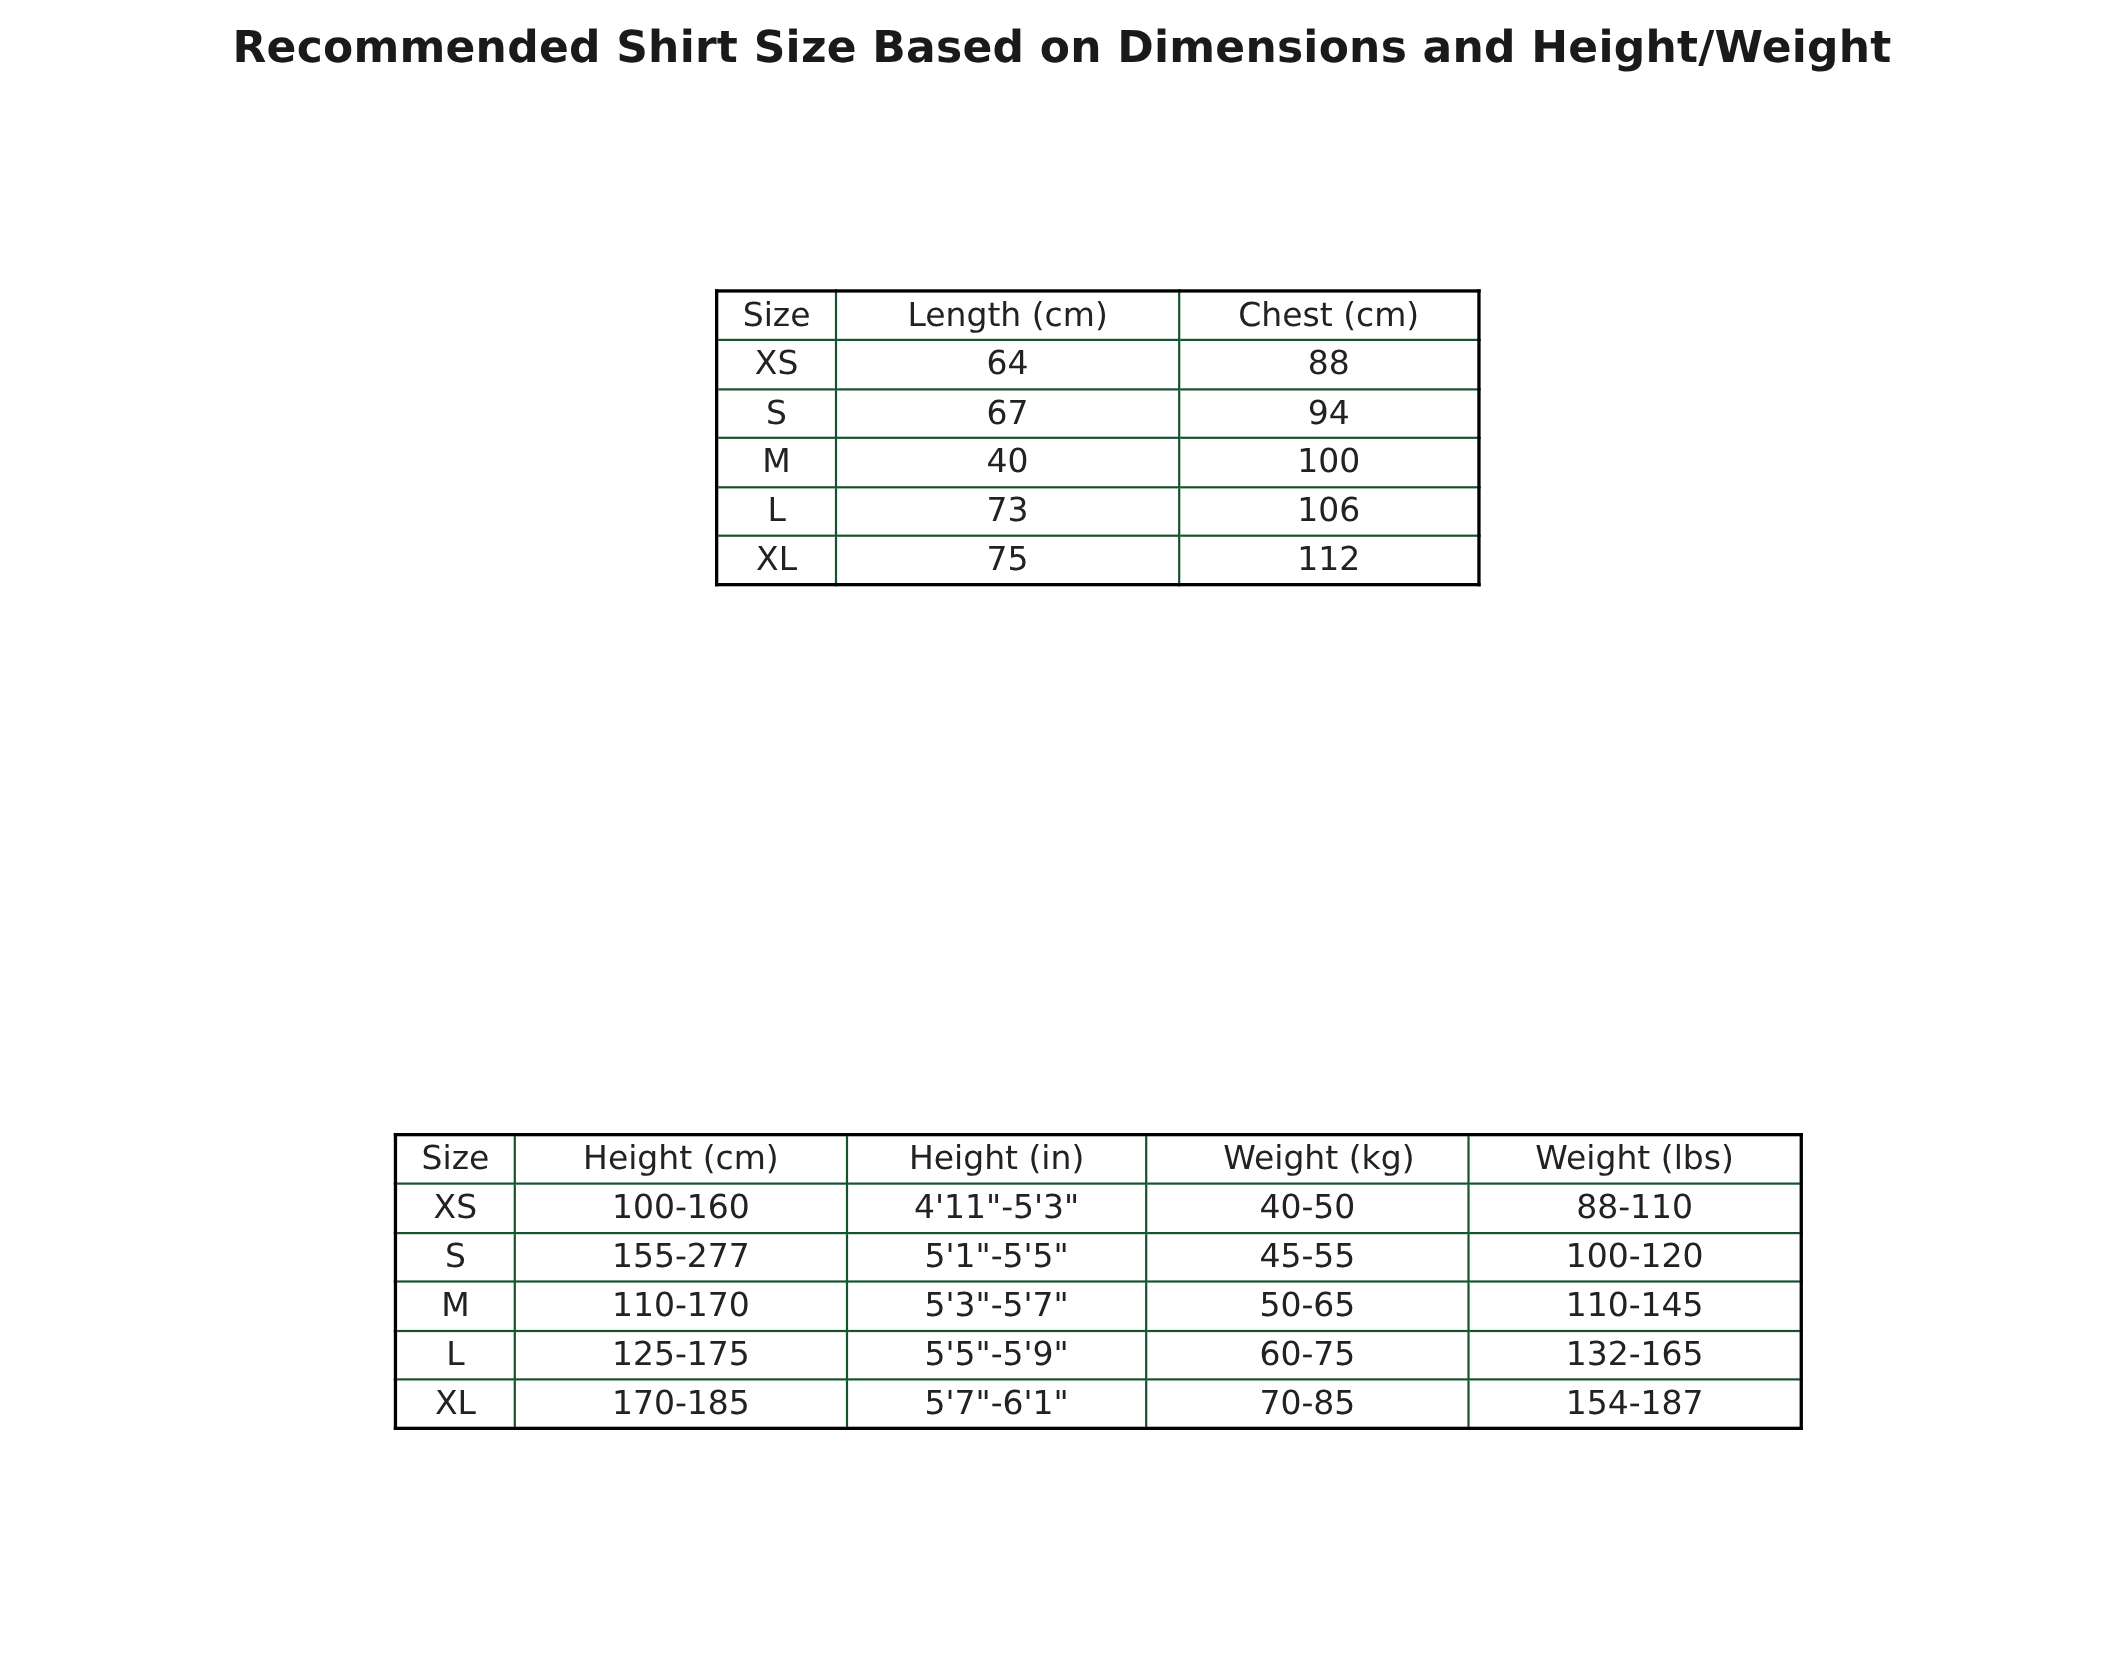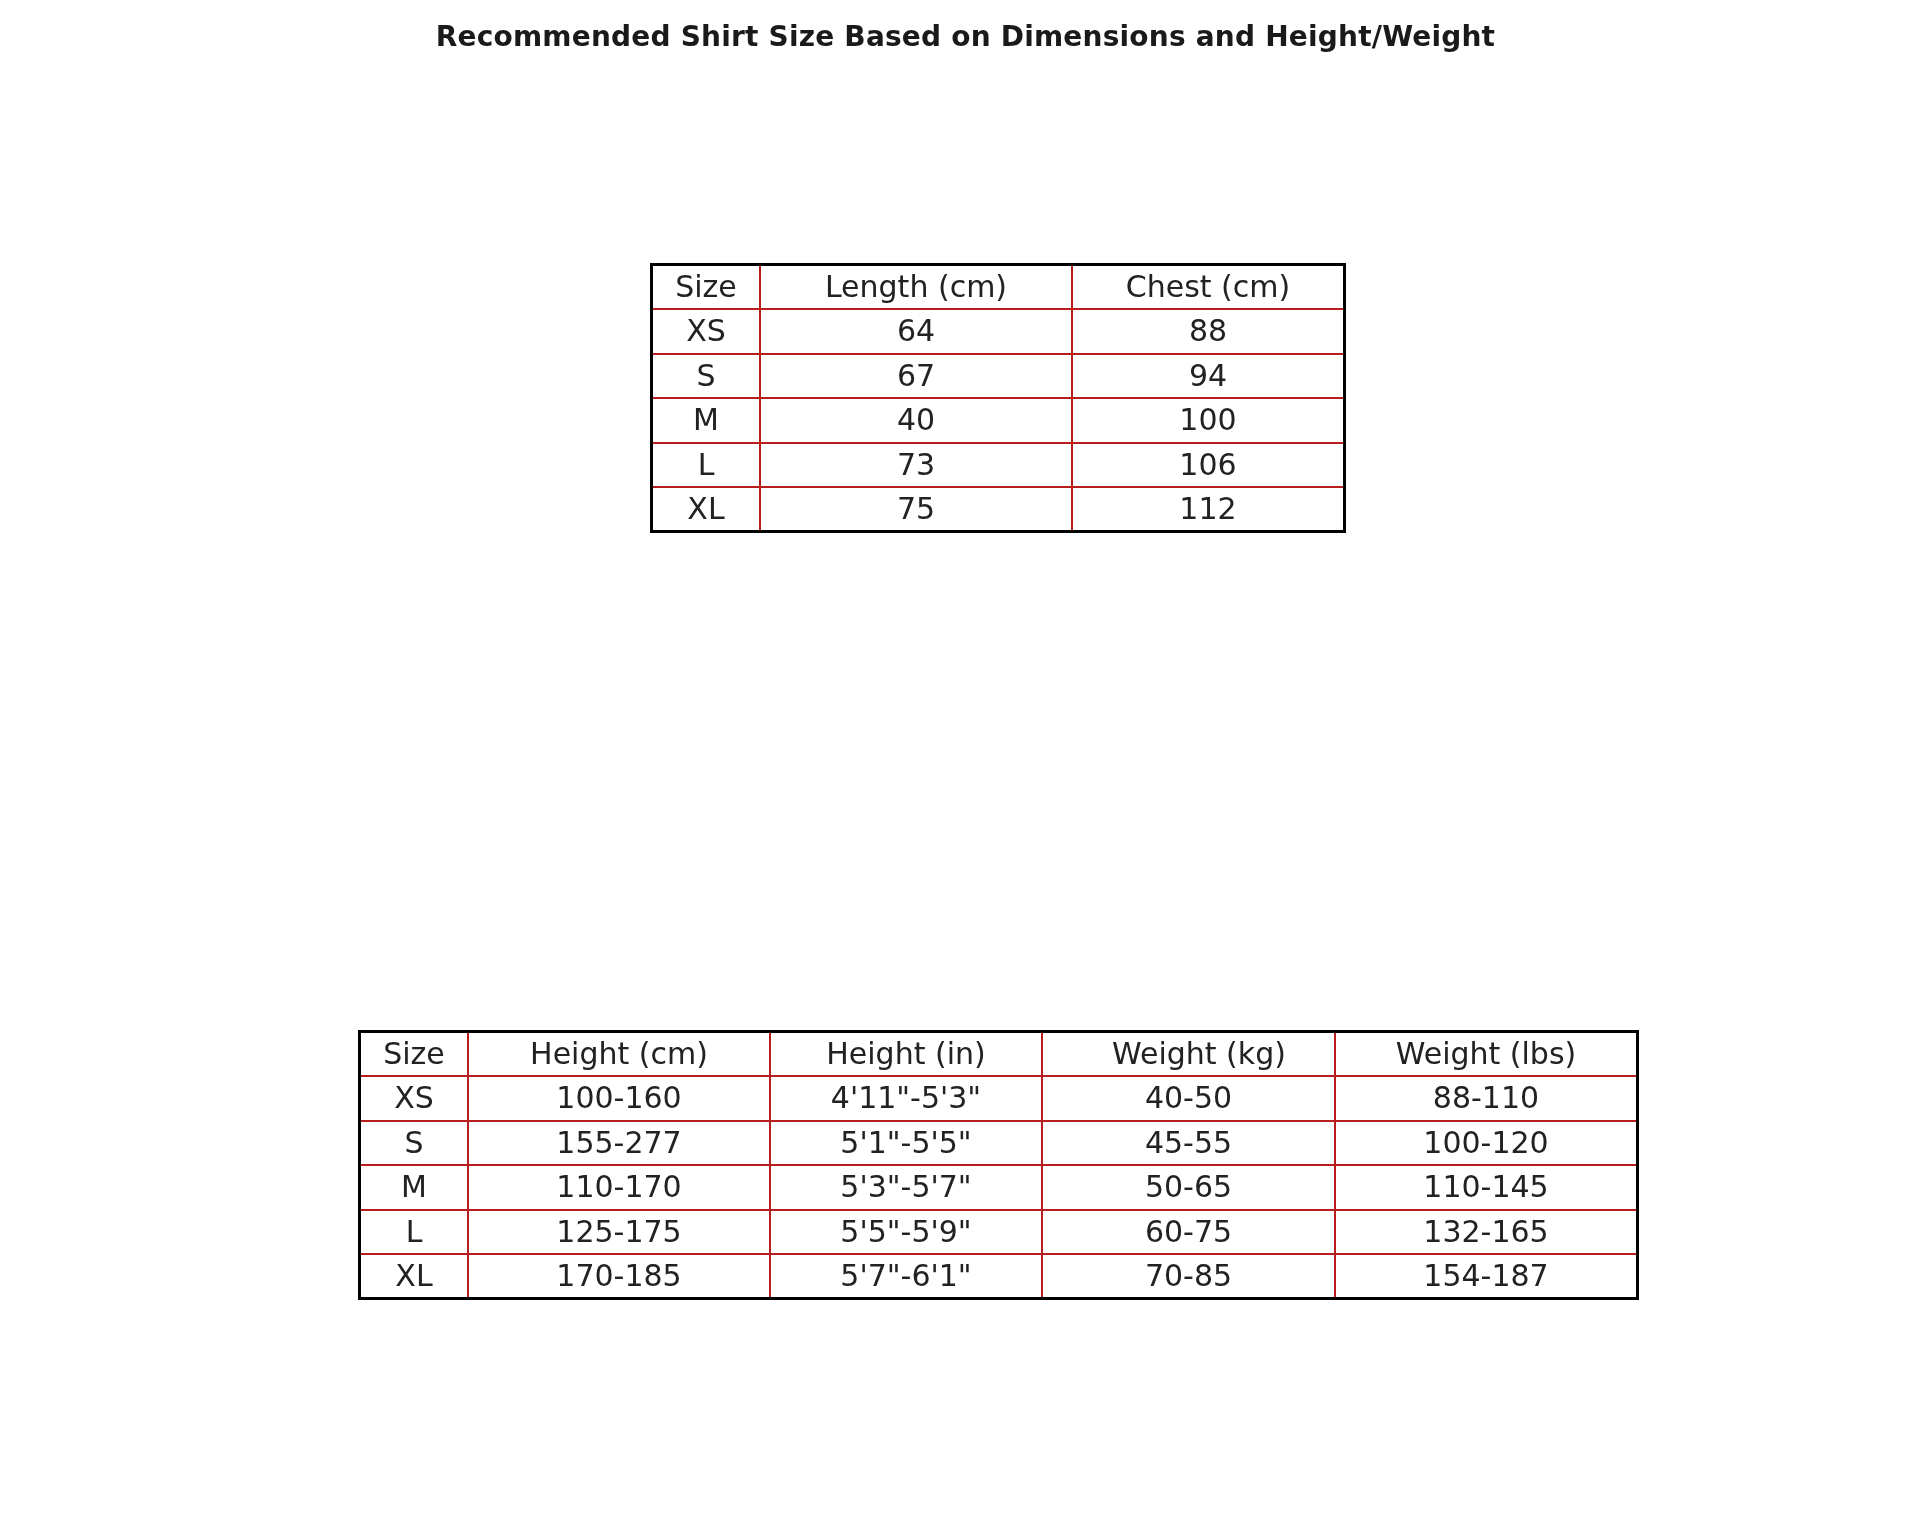--- a/index.html
+++ b/index.html
@@ -14,36 +14,36 @@
     color: #1a1a1a;
     position: relative;
     overflow: hidden;
   }
   .page-title {
     position: absolute;
     top: 20px;
     left: 0;
     width: 1931px;
     text-align: center;
-    font-size: 28px;
+    font-size: 40px;
     font-weight: bold;
     color: #1a1a1a;
     letter-spacing: 0.2px;
     white-space: nowrap;
   }
   table.sizing {
     position: absolute;
     border-collapse: collapse;
     border: 3px solid #000;
     font-size: 30px;
     color: #222;
     background: #fff;
   }
   table.sizing td, table.sizing th {
-    border: 2px solid #b91c1c;
+    border: 2px solid #14532d;
     text-align: center;
     font-weight: normal;
     padding: 2px 10px;
     line-height: 1.28;
     white-space: nowrap;
   }
   
   #dimensions-table {
     top: 263px;
     left: 650px;

